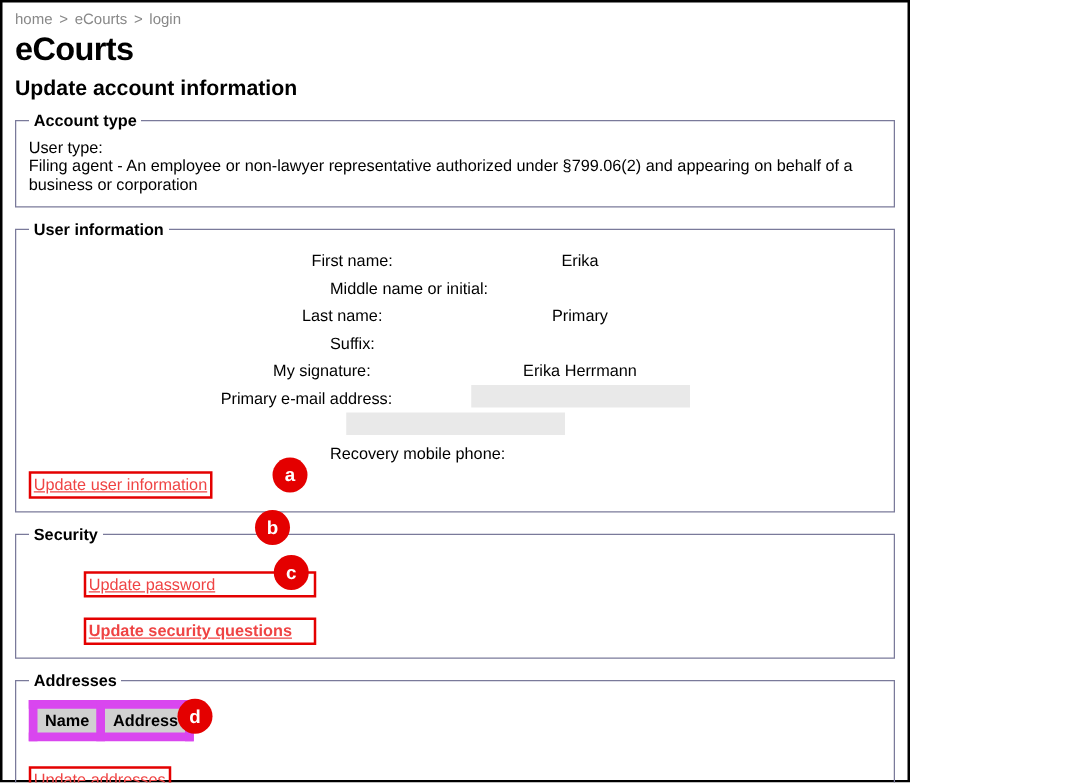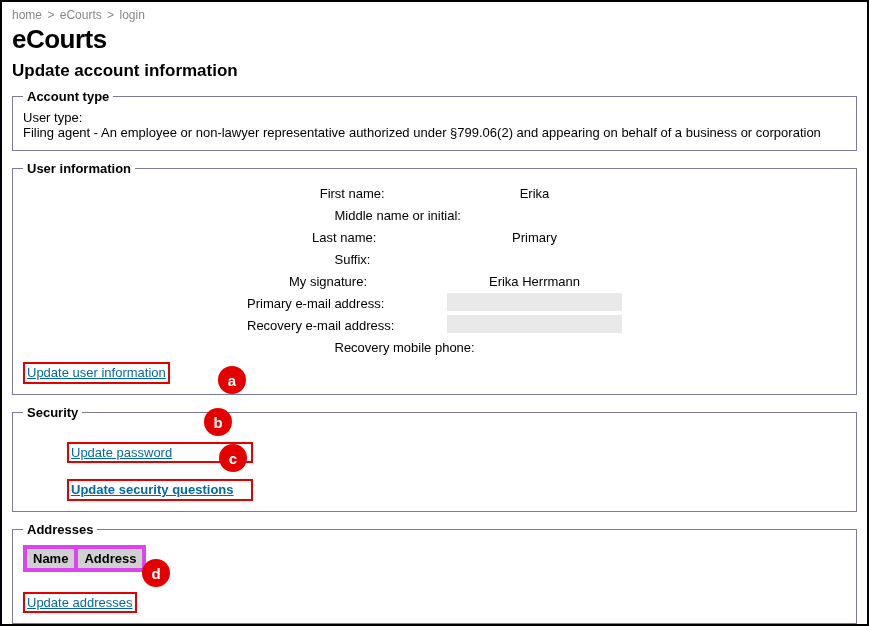--- a/index.html
+++ b/index.html
@@ -5,21 +5,21 @@
     * { box-sizing: border-box; }
     body {
       margin: 0;
       padding: 0;
       font-family: "Segoe UI", Tahoma, Geneva, Verdana, sans-serif;
       font-size: 13px;
       color: #000;
       background: #fff;
     }
     .page-wrap {
-      width: 869px;
+      width: 728px;
       height: 626px;
       border: 2px solid #000;
       padding: 6px 10px 10px 10px;
       position: relative;
     }
     .breadcrumb {
       font-size: 12px;
       color: #888;
       margin-bottom: 2px;
     }
@@ -57,21 +57,21 @@
     .value-col {
       flex: 0 0 auto;
     }
     .redact {
       display: inline-block;
       width: 175px;
       height: 18px;
       background: #e9e9e9;
     }
     a.action-link {
-      color: #0369a1;
+      color: #ef4444;
       text-decoration: underline;
       font-size: 13px;
     }
     .highlight-box {
       display: inline-block;
       border: 2.5px solid #e40000;
       padding: 0 2px;
       line-height: 1.35;
     }
     .callout {
@@ -85,21 +85,21 @@
       font-size: 15px;
       display: flex;
       align-items: center;
       justify-content: center;
     }
     table.addr {
       border-collapse: collapse;
       margin-top: 2px;
     }
     table.addr th, table.addr td {
-      border: 4px solid #d946ef;
+      border: 7px solid #d946ef;
       padding: 2px 6px;
       font-size: 13px;
       text-align: left;
     }
     table.addr th {
       background: #d0d0d0;
       font-weight: 700;
     }
     button.prev {
       margin-top: 6px;
@@ -162,21 +162,20 @@
     </div>
     <div class="row">
       <div class="label-col">My signature:</div>
       <div class="value-col">Erika Herrmann</div>
     </div>
     <div class="row">
       <div class="label-col">Primary e-mail address:</div>
       <div class="value-col redact-wrap"><span class="redact"></span></div>
     </div>
     <div class="row">
-      <div class="label-col">Recovery e-mail address:</div>
       <div class="value-col redact-wrap"><span class="redact"></span></div>
     </div>
     <div class="row">
       <div class="label-col">Recovery mobile phone:</div>
       <div class="value-col"></div>
     </div>
 
     <div class="link-row">
       <span class="highlight-box">
         <a href="#" class="action-link">Update user information</a>

